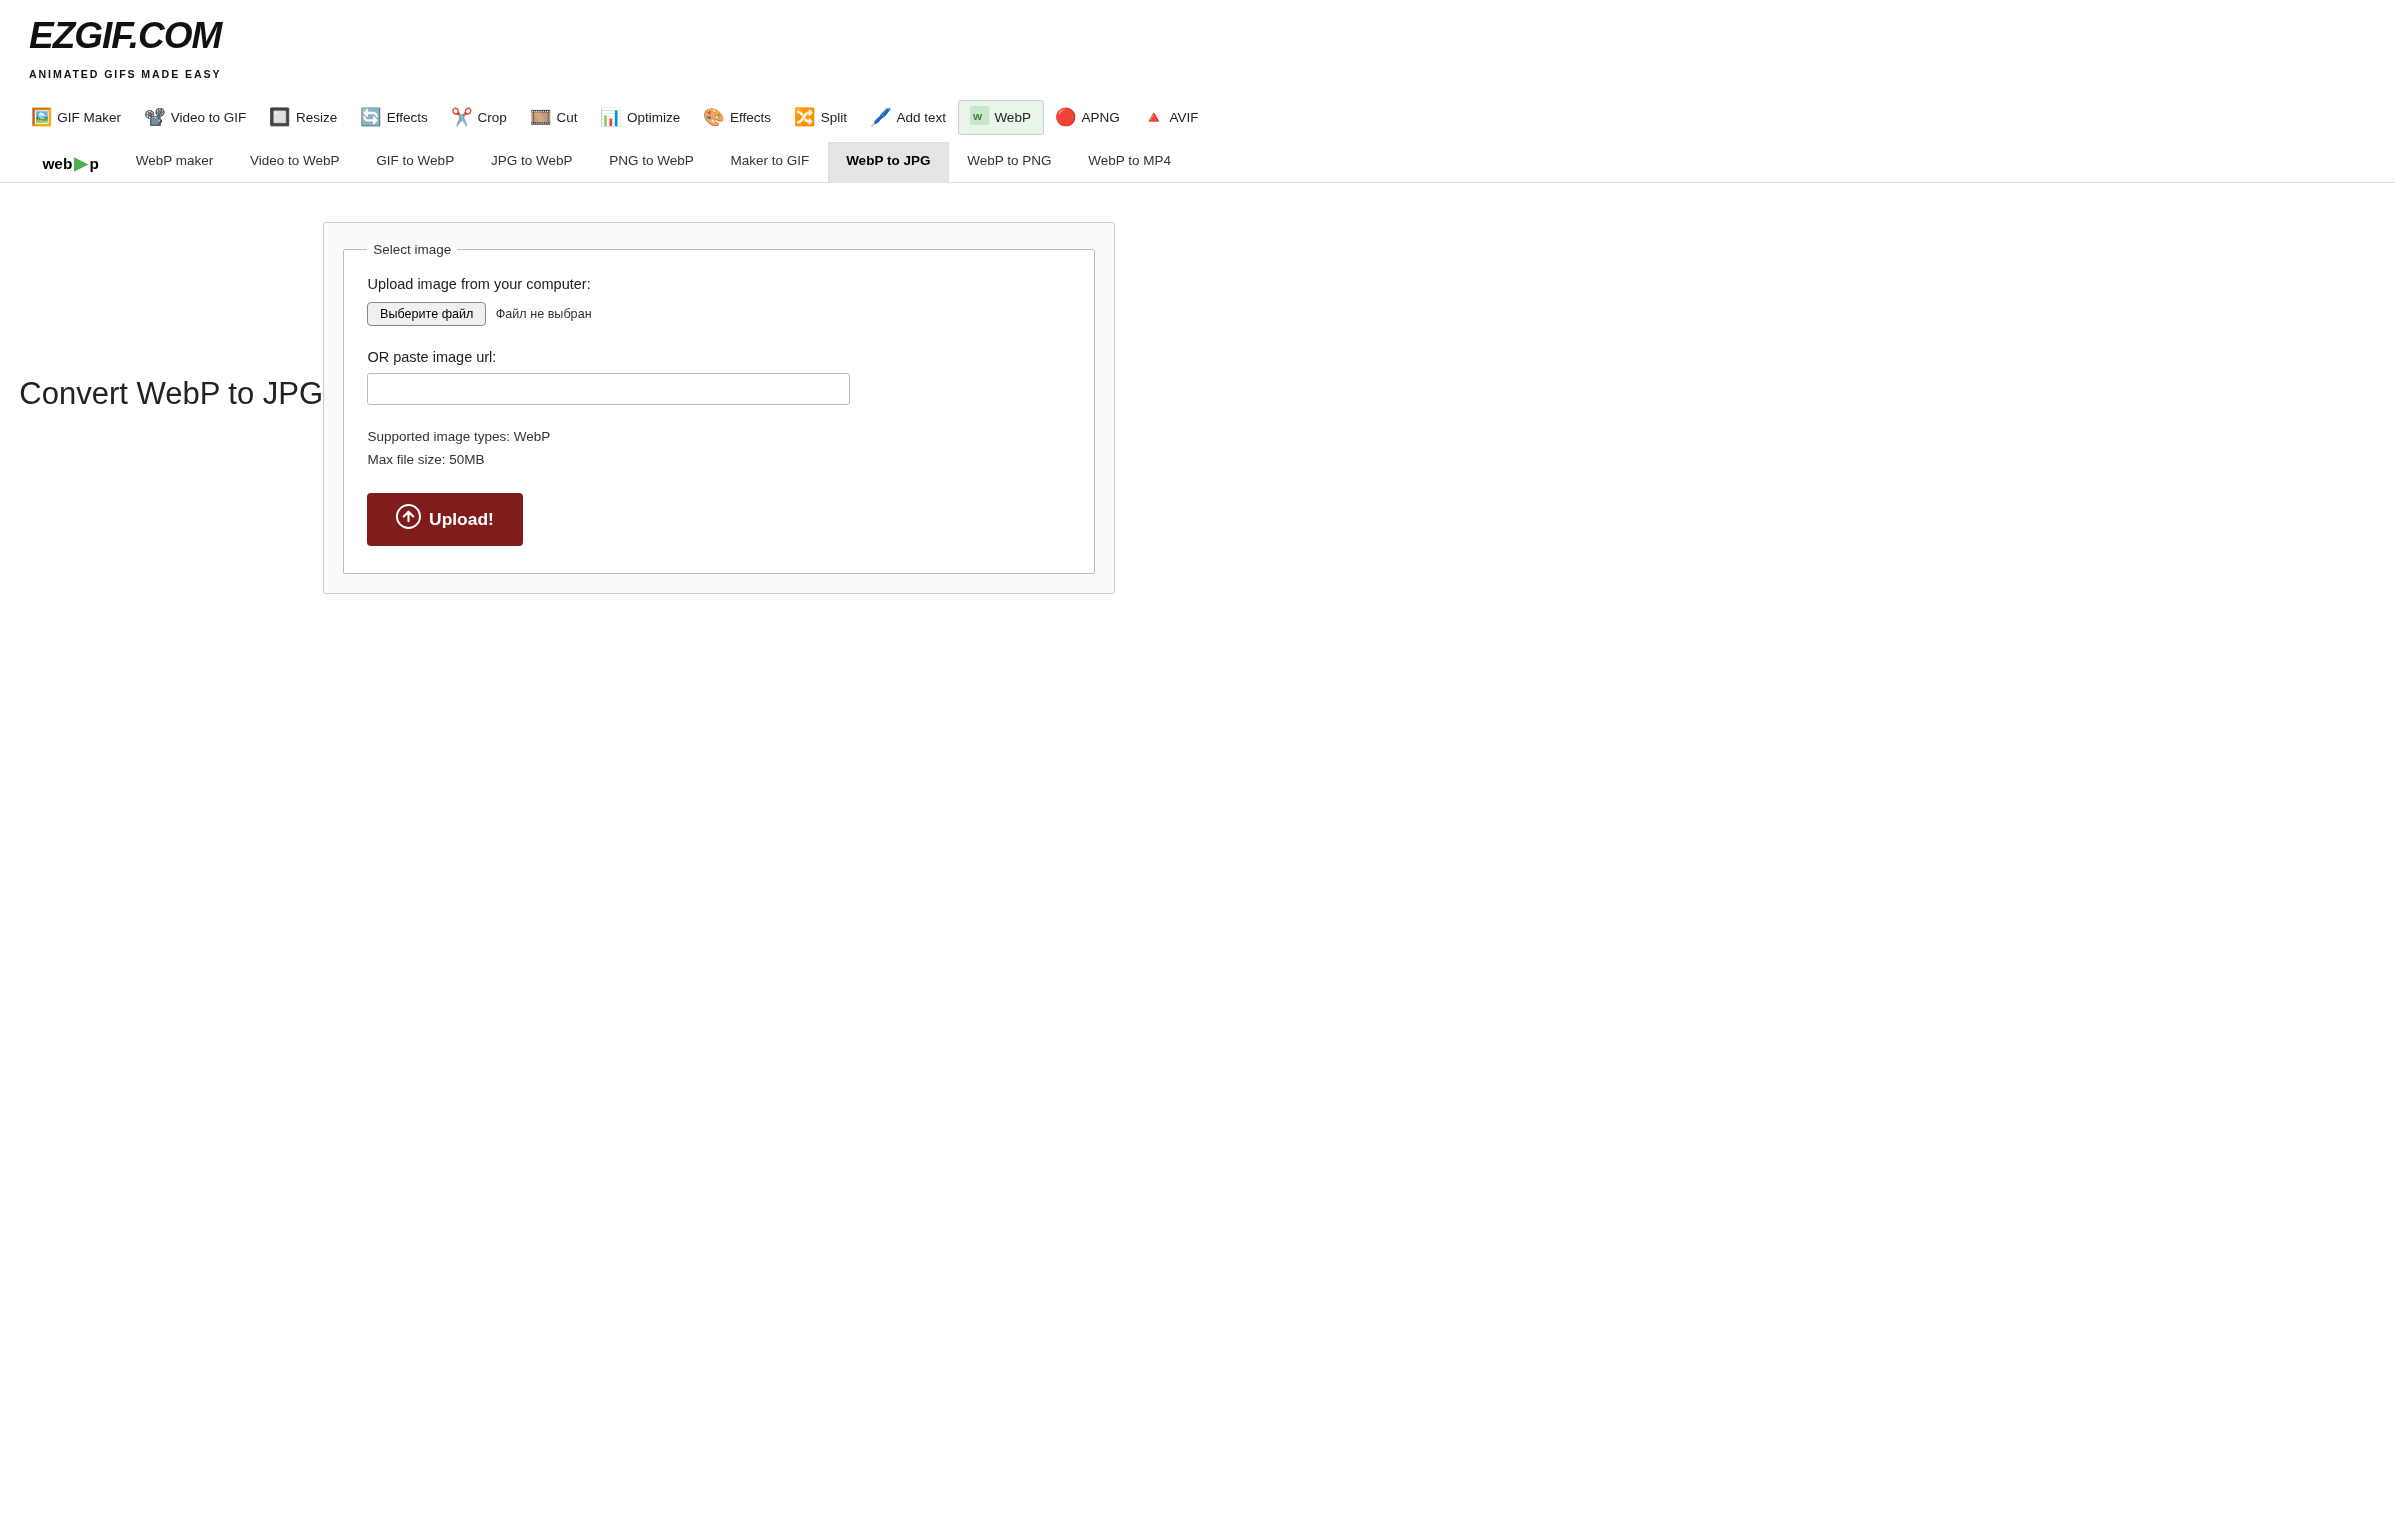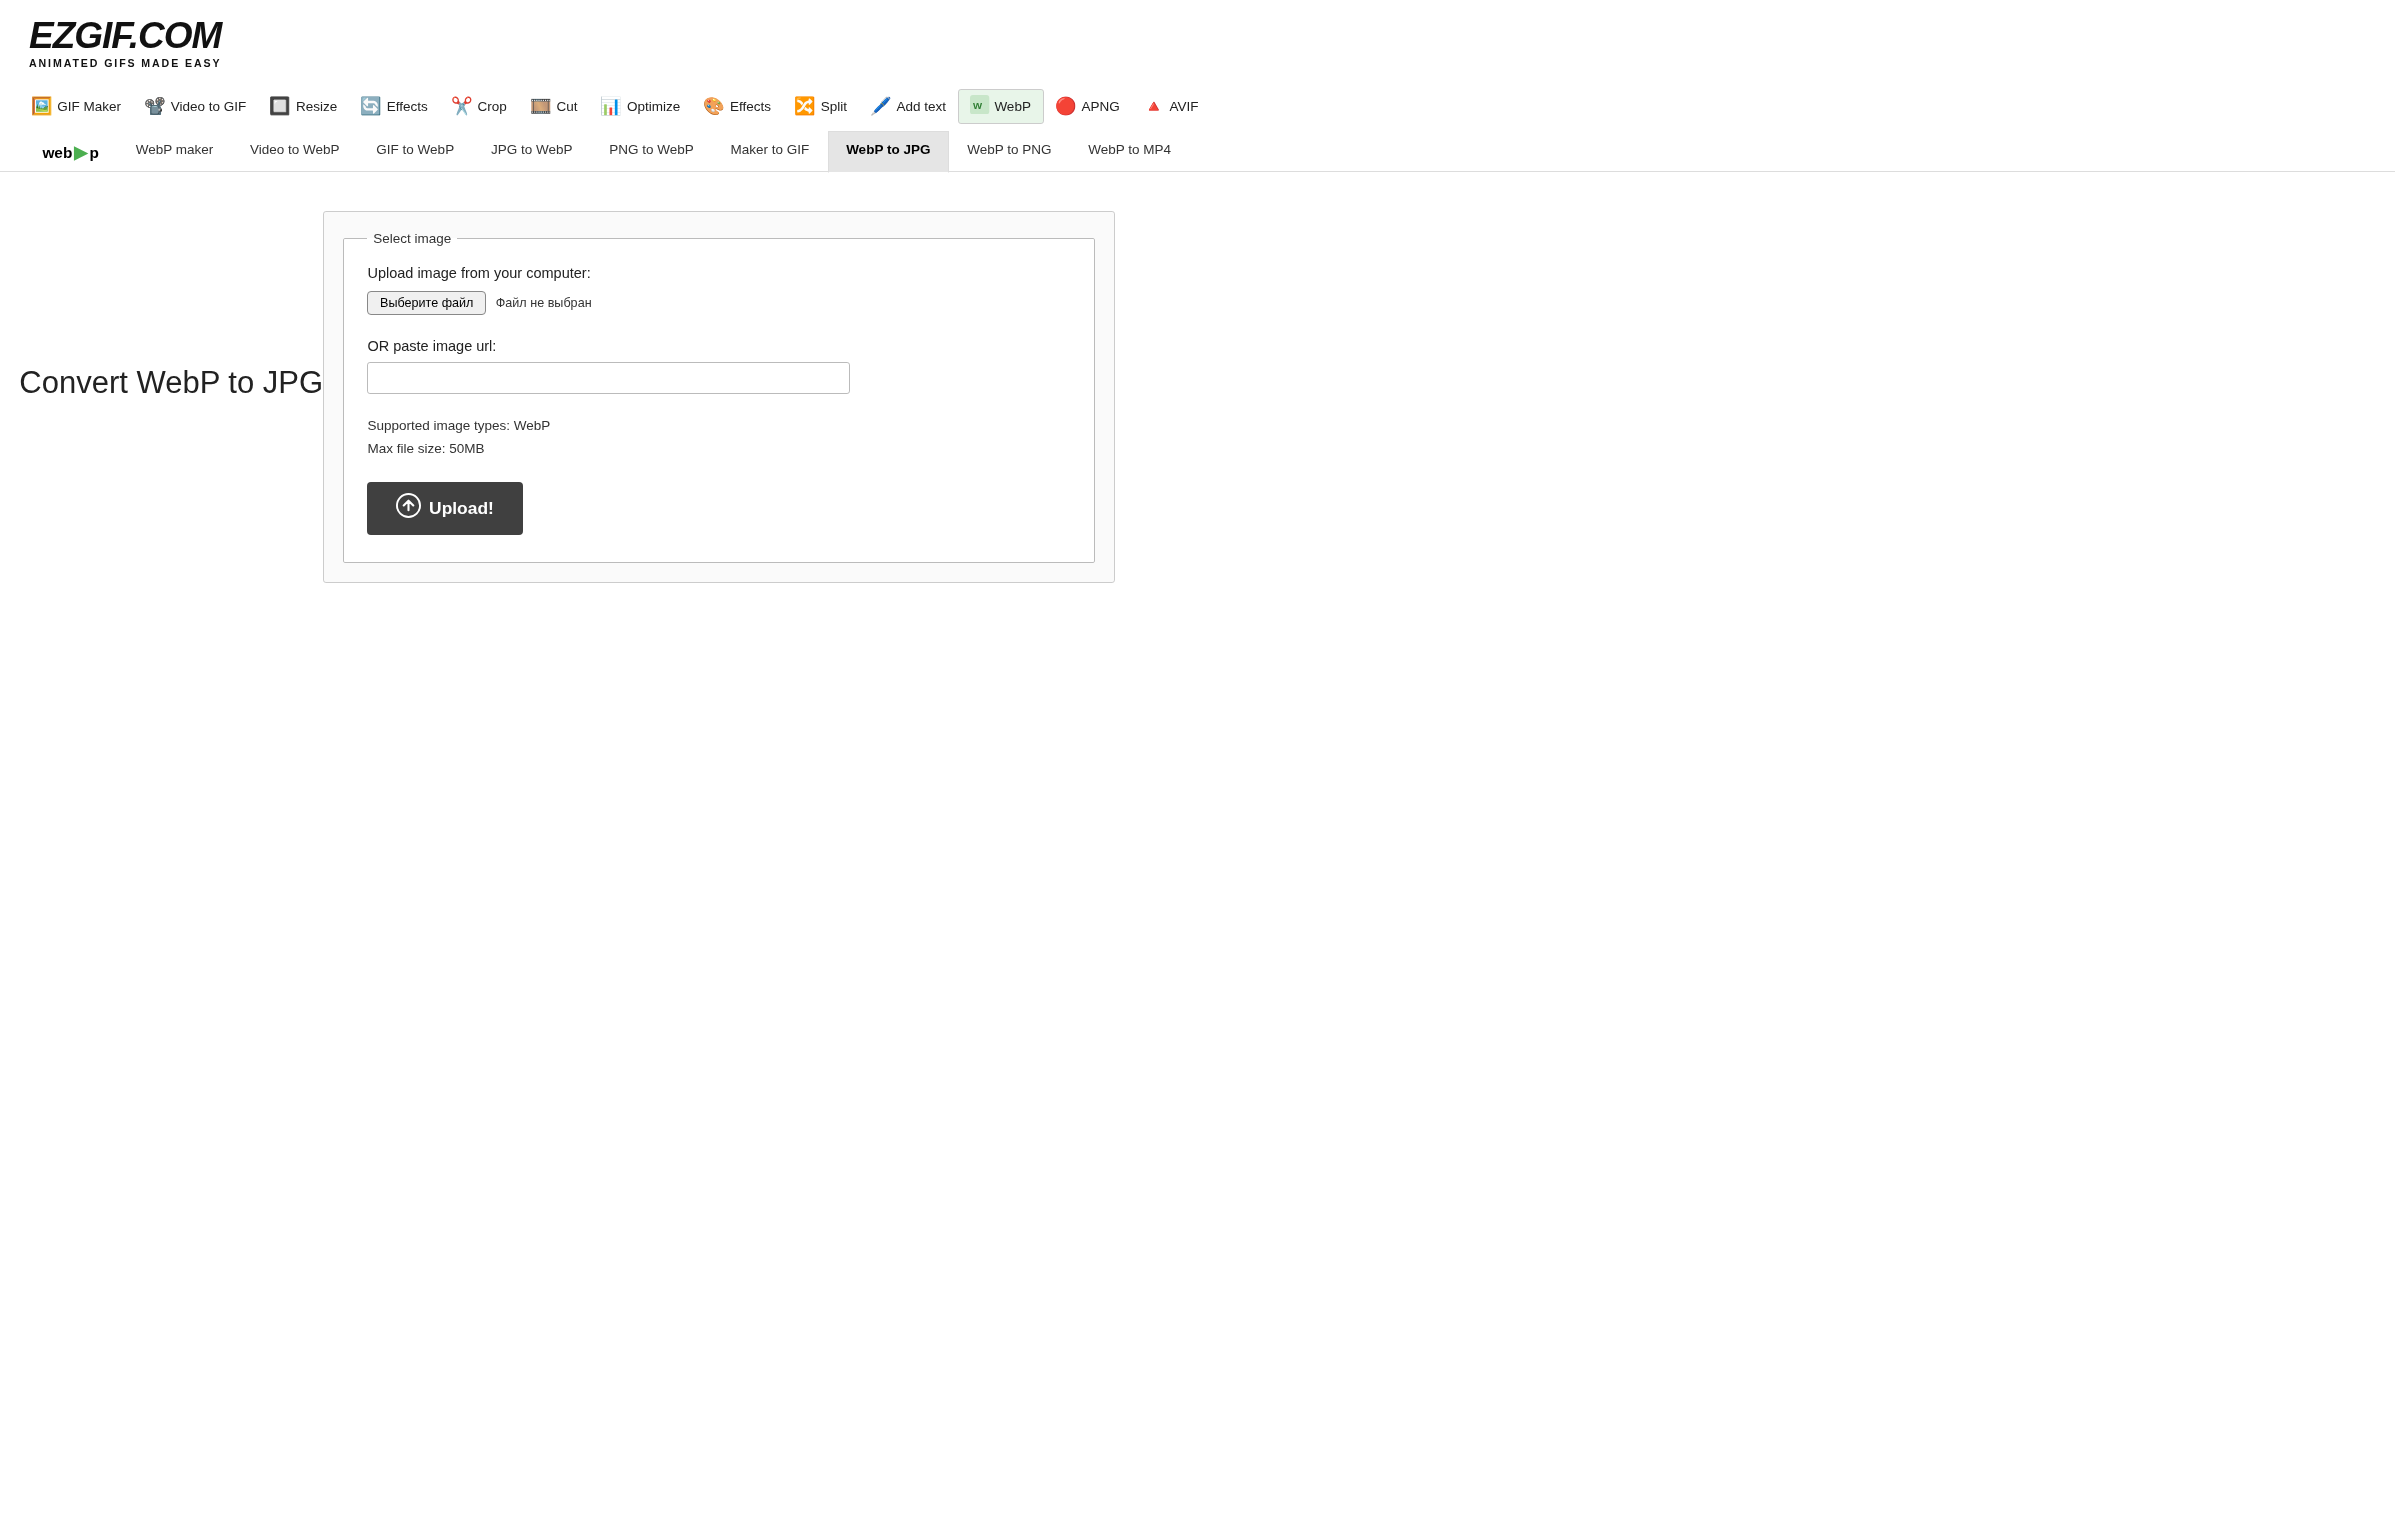--- a/index.html
+++ b/index.html
@@ -22,21 +22,21 @@
       color: #111;
       line-height: 1;
       font-style: italic;
     }
     .logo-tagline {
       font-size: 10.6px;
       font-weight: bold;
       letter-spacing: 1.9px;
       color: #111;
       text-transform: uppercase;
-      margin-top: 3px;
+      margin-top: 14px;
     }
 
     
     .nav-bar {
       padding: 9.7px 19.3px 0 19.3px;
       display: flex;
       flex-wrap: wrap;
       align-items: center;
       gap: 3.9px 0;
     }
@@ -183,21 +183,21 @@
       color: #333;
       line-height: 1.7;
     }
 
     .upload-btn {
       display: inline-flex;
       align-items: center;
       gap: 7.7px;
       margin-top: 21px;
       padding: 11.6px 29px;
-      background: #404040;
+      background: #7f1d1d;
       color: #fff;
       border: none;
       border-radius: 3.9px;
       font-size: 17.4px;
       font-weight: bold;
       cursor: pointer;
     }
     .upload-icon { font-size: 21px; }
   </style>
 </head>

